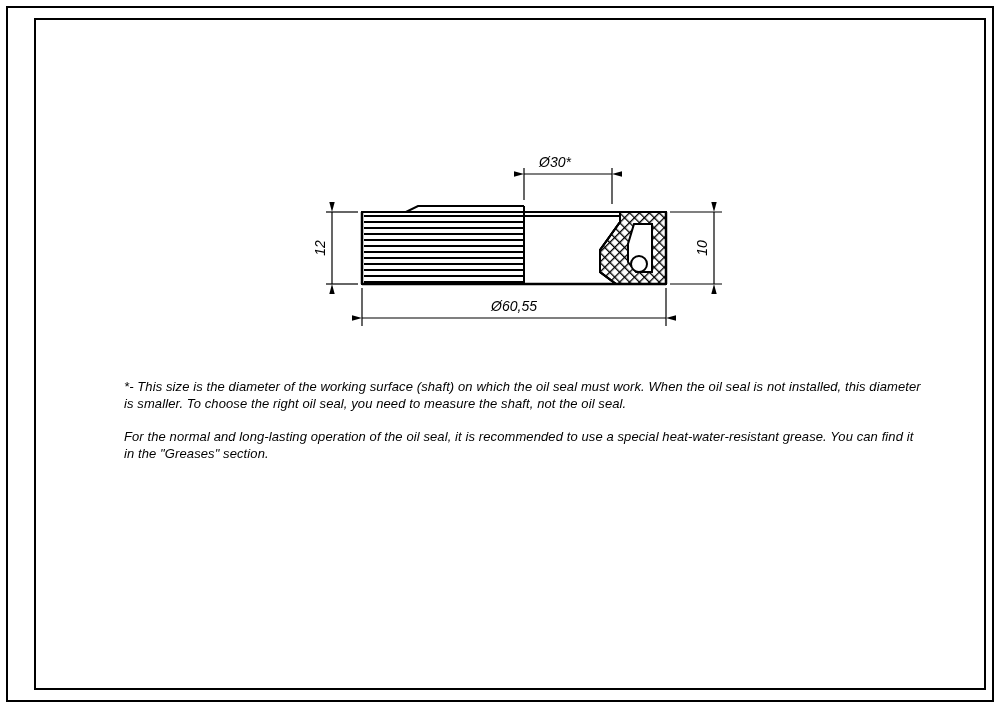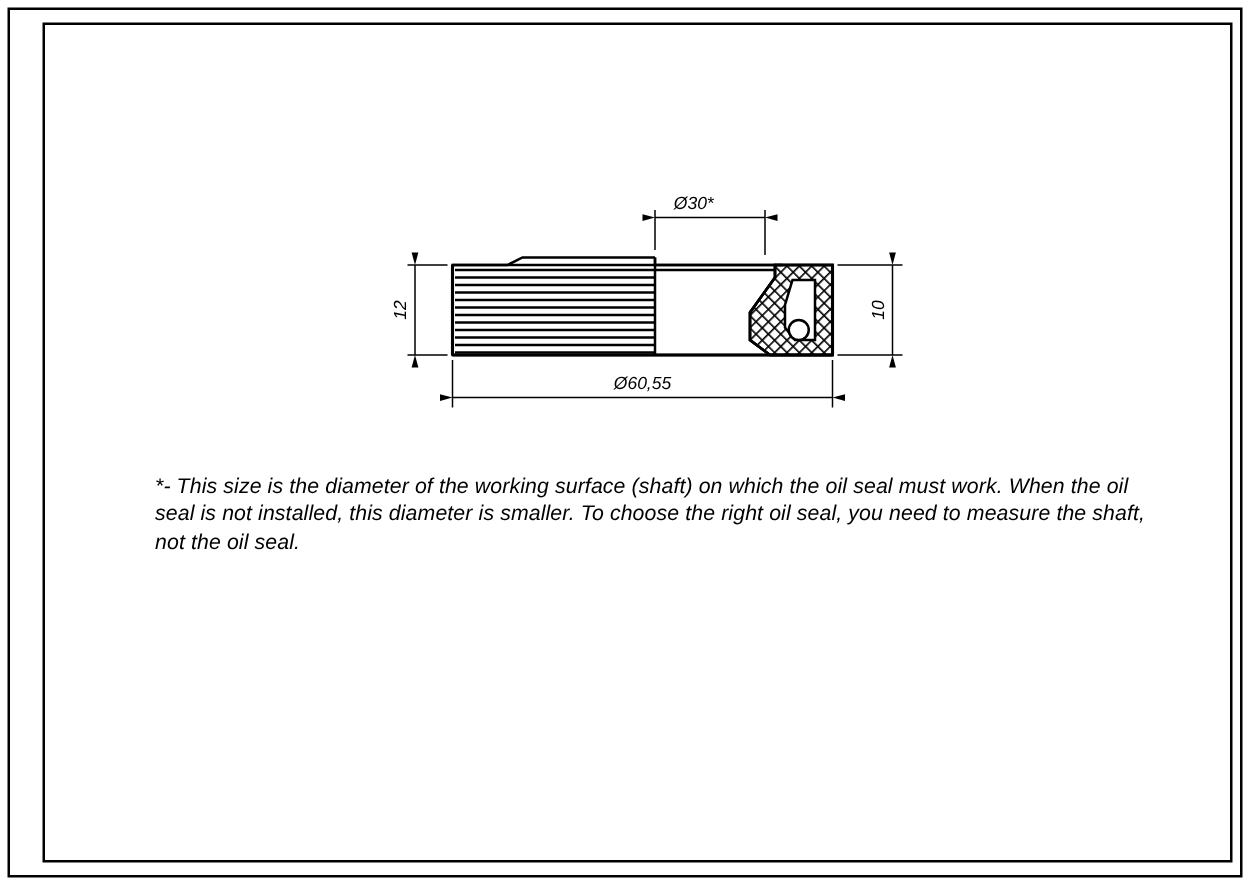--- a/index.html
+++ b/index.html
@@ -48,21 +48,21 @@
     height: 708px;
   }
   .notes {
     position: absolute;
     left: 124px;
     top: 378px;
     width: 800px;
   }
   .note-p {
     font-style: italic;
-    font-size: 17px;
+    font-size: 13px;
     line-height: 1.32;
     color: #000000;
     margin: 0 0 16px 0;
     letter-spacing: 0.1px;
   }
   .note-p:last-child { margin-bottom: 0; }
   svg { display: block; }
   text {
     font-family: "Liberation Sans", sans-serif;
     fill: #000000;
@@ -165,15 +165,16 @@
       <line x1="362" y1="288" x2="362" y2="326" stroke="#000000" stroke-width="1.2"></line>
       <line x1="666" y1="288" x2="666" y2="326" stroke="#000000" stroke-width="1.2"></line>
       <line x1="362" y1="318" x2="666" y2="318" stroke="#000000" stroke-width="1.2" marker-start="url(#arrowStart)" marker-end="url(#arrowEnd)"></line>
       <text class="dimtext" x="514" y="311" text-anchor="middle">Ø60,55</text>
     </g>
 
   </svg>
 
   <div class="notes">
     <p class="note-p">*- This size is the diameter of the working surface (shaft) on which the oil seal must work. When the oil seal is not installed, this diameter is smaller. To choose the right oil seal, you need to measure the shaft, not the oil seal.</p>
+    <p class="note-p">For the normal and long-lasting operation of the oil seal, it is recommended to use a special heat-water-resistant grease. You can find it in the "Greases" section.</p>
   </div>
 
 </div>
 
 </body></html>

